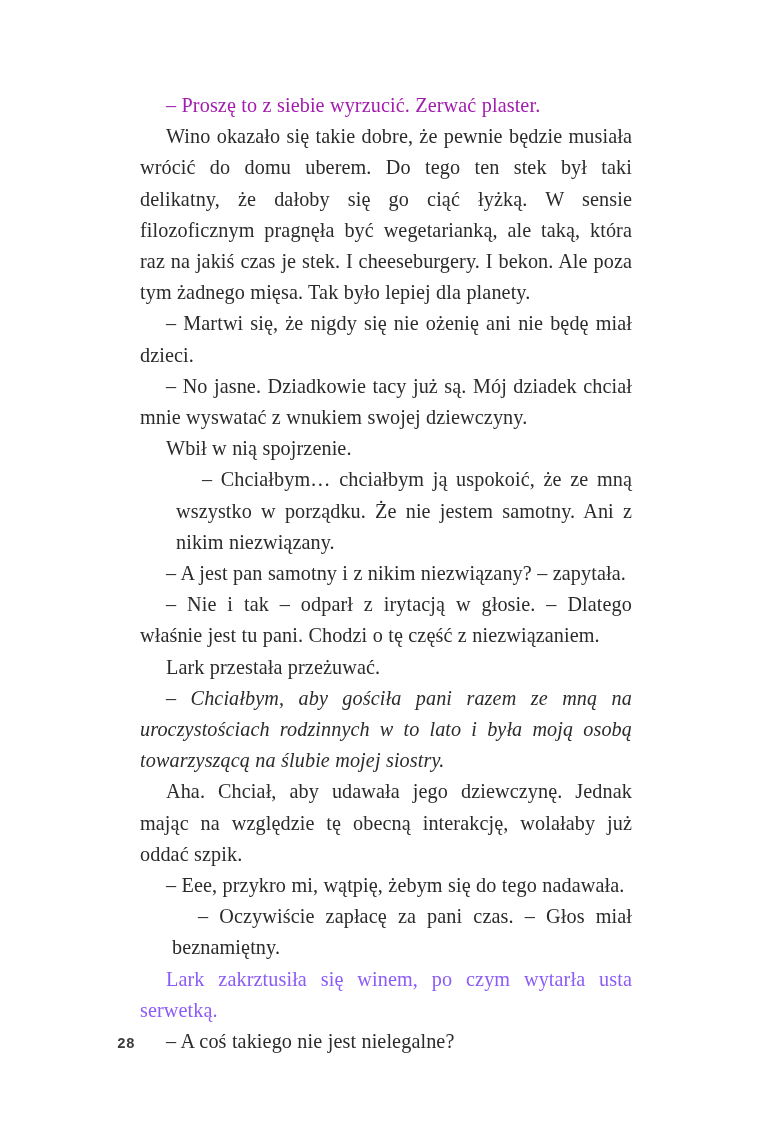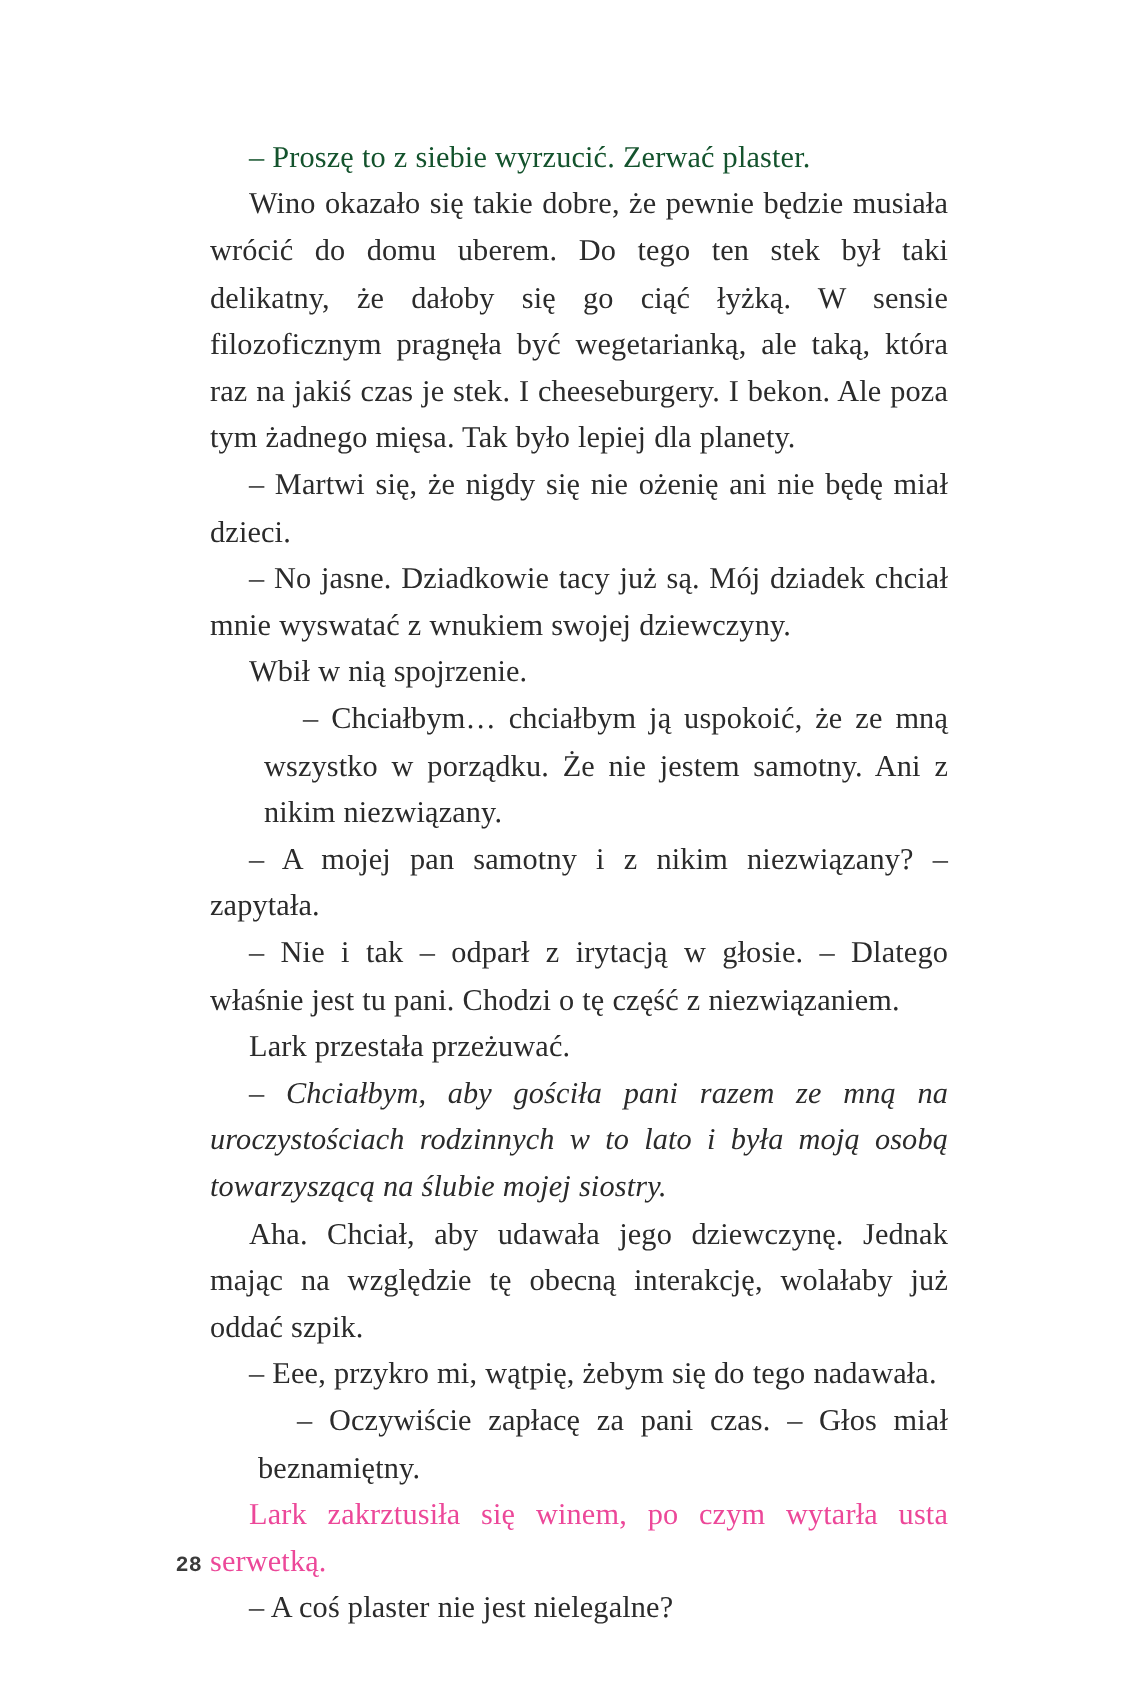--- a/index.html
+++ b/index.html
@@ -61,33 +61,33 @@
     letter-spacing: 0.2px;
   }
 </style>
 </head>
 <body style="background: rgb(255, 255, 255);">
 
 <div class="page" style="background: rgb(255, 255, 255);">
 
   <div class="text-block">
 
-    <p class="para indent" style="color: #14532d;">– Proszę to z siebie wyrzucić. Zerwać plaster.</p>
+    <p class="para indent" style="color: #a21caf;">– Proszę to z siebie wyrzucić. Zerwać plaster.</p>
     <p class="para indent" style="color: rgb(43, 43, 43);">Wino okazało się takie dobre, że pewnie będzie musiała wrócić do domu uberem. Do tego ten stek był taki delikatny, że dałoby się go ciąć łyżką. W sensie filozoficznym pragnęła być wegetarianką, ale taką, która raz na jakiś czas je stek. I cheeseburgery. I bekon. Ale poza tym żadnego mięsa. Tak było lepiej dla planety.</p>
     <p class="para indent" style="color: rgb(43, 43, 43);">– Martwi się, że nigdy się nie ożenię ani nie będę miał dzieci.</p>
     <p class="para indent" style="color: rgb(43, 43, 43);">– No jasne. Dziadkowie tacy już są. Mój dziadek chciał mnie wyswatać z wnukiem swojej dziewczyny.</p>
     <p class="para indent" style="color: rgb(43, 43, 43);">Wbił w nią spojrzenie.</p>
     <p class="para indent" style="color: rgb(43, 43, 43); margin-left: 36px;">– Chciałbym… chciałbym ją uspokoić, że ze mną wszystko w porządku. Że nie jestem samotny. Ani z nikim niezwiązany.</p>
-    <p class="para indent" style="color: rgb(43, 43, 43);">– A mojej pan samotny i z nikim niezwiązany? – zapytała.</p>
+    <p class="para indent" style="color: rgb(43, 43, 43);">– A jest pan samotny i z nikim niezwiązany? – zapytała.</p>
     <p class="para indent" style="color: rgb(43, 43, 43);">– Nie i tak – odparł z irytacją w głosie. – Dlatego właśnie jest tu pani. Chodzi o tę część z niezwiązaniem.</p>
     <p class="para indent" style="color: rgb(43, 43, 43);">Lark przestała przeżuwać.</p>
     <p class="para indent" style="color: rgb(43, 43, 43); font-style: italic;">– Chciałbym, aby gościła pani razem ze mną na uroczystościach rodzinnych w to lato i była moją osobą towarzyszącą na ślubie mojej siostry.</p>
     <p class="para indent" style="color: rgb(43, 43, 43);">Aha. Chciał, aby udawała jego dziewczynę. Jednak mając na względzie tę obecną interakcję, wolałaby już oddać szpik.</p>
     <p class="para indent" style="color: rgb(43, 43, 43);">– Eee, przykro mi, wątpię, żebym się do tego nadawała.</p>
     <p class="para indent" style="color: rgb(43, 43, 43); margin-left: 32px;">– Oczywiście zapłacę za pani czas. – Głos miał beznamiętny.</p>
-    <p class="para indent" style="color: #ec4899;">Lark zakrztusiła się winem, po czym wytarła usta serwetką.</p>
-    <p class="para indent" style="color: rgb(43, 43, 43);">– A coś plaster nie jest nielegalne?</p>
+    <p class="para indent" style="color: #8b5cf6;">Lark zakrztusiła się winem, po czym wytarła usta serwetką.</p>
+    <p class="para indent" style="color: rgb(43, 43, 43);">– A coś takiego nie jest nielegalne?</p>
 
   </div>
 
   <div class="page-number" style="color: rgb(59, 59, 59);">28</div>
 
 </div>
 
 </body></html>

